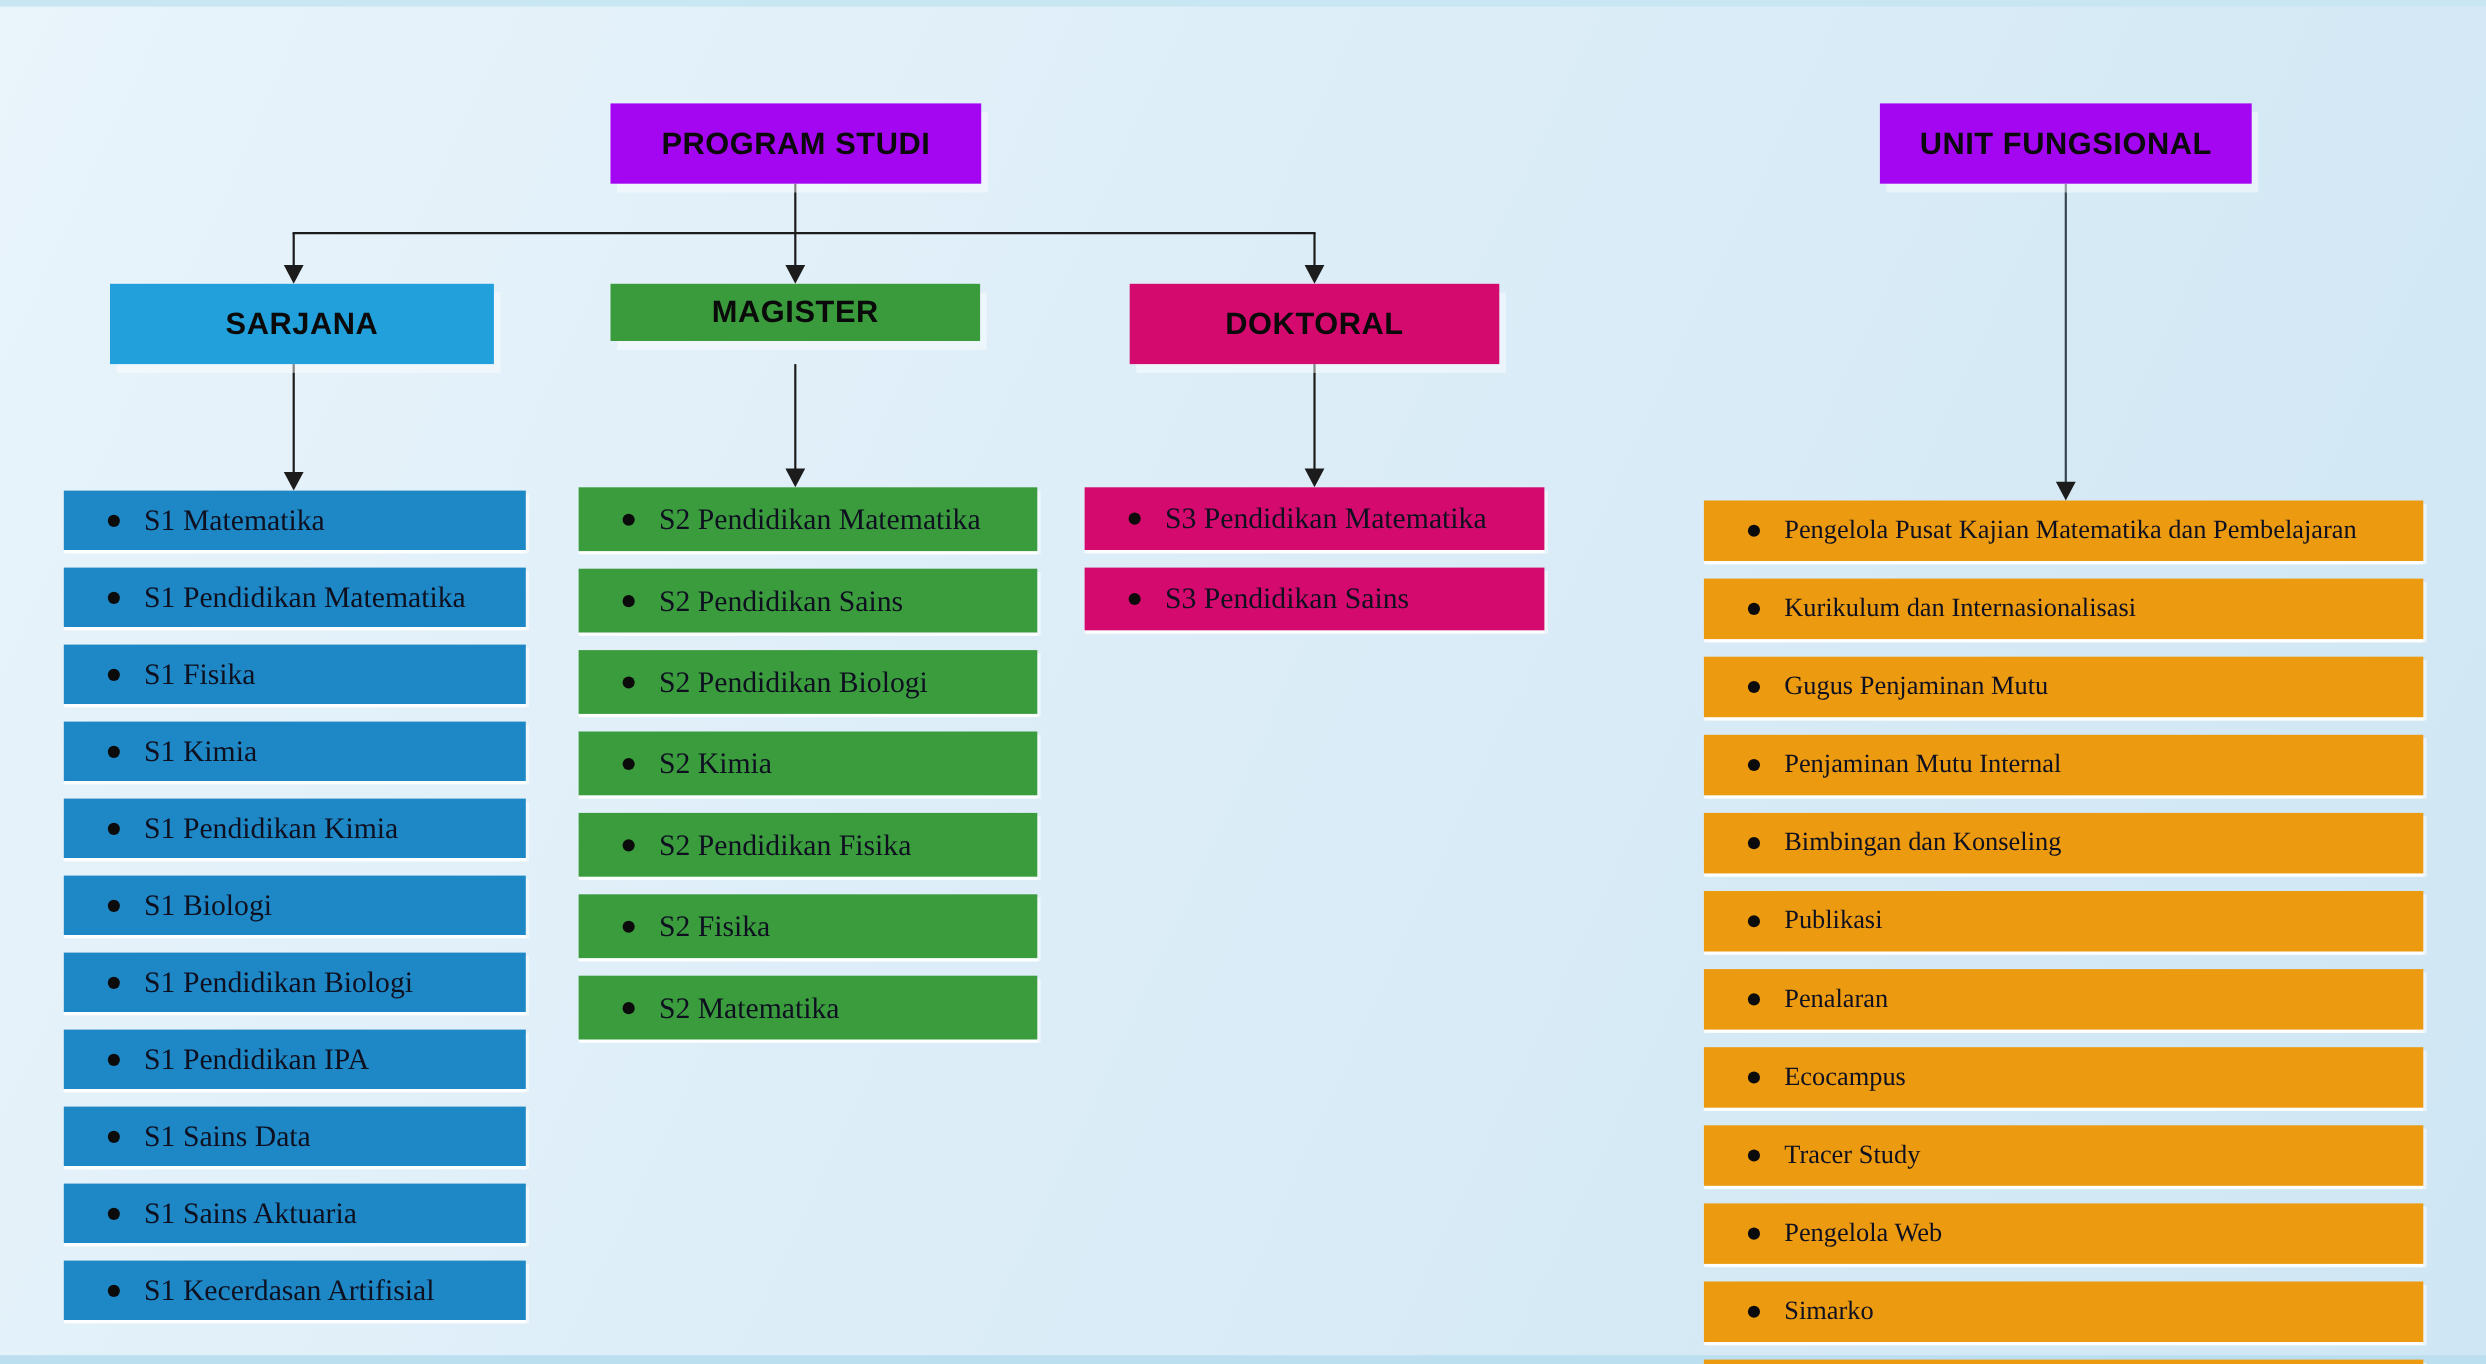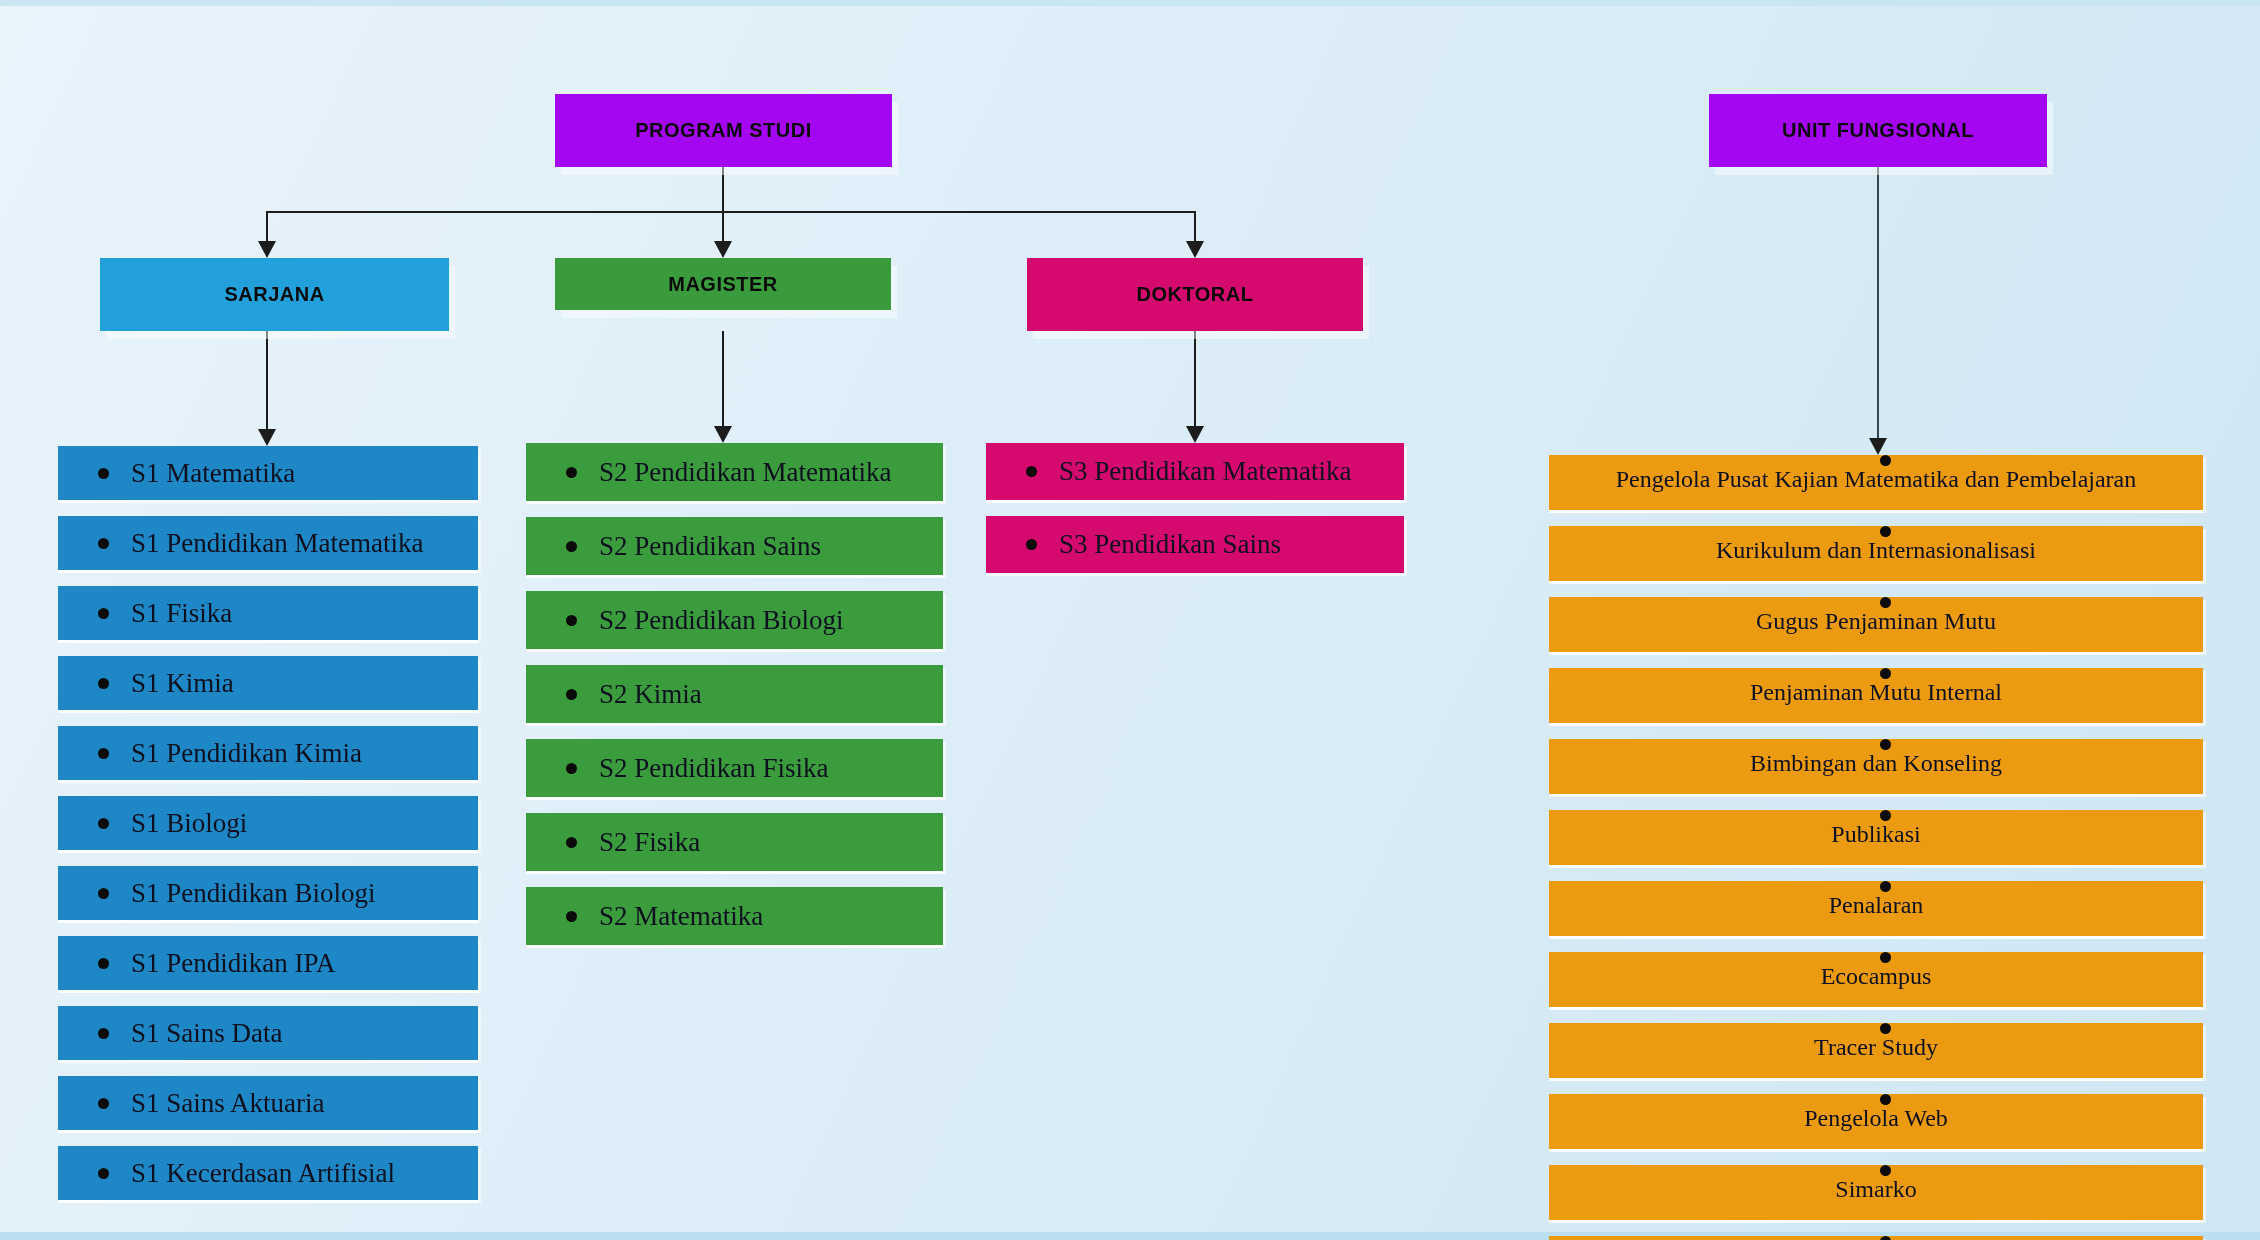--- a/index.html
+++ b/index.html
@@ -12,21 +12,21 @@
   }
   .edge-strip{position:absolute;left:0;width:100%;}
   .edge-strip.top{top:0;height:6px;background:#C9E6F3;}
   .edge-strip.bottom{bottom:0;height:8px;background:#BCDFF0;}
 
   .connectors{position:absolute;left:0;top:0;}
 
   .hbox{
     position:absolute;
     display:flex;align-items:center;justify-content:center;
-    font-weight:bold;font-size:20px;color:#0A0A0A;
+    font-weight:bold;font-size:28px;color:#0A0A0A;
     letter-spacing:.5px;
     box-shadow:6px 8px 0 rgba(255,255,255,0.45);
   }
   #box-program{left:555px;top:94px;width:337px;height:73px;background:var(--c-purple,#A506F2);}
   #box-unit{left:1709px;top:94px;width:338px;height:73px;background:var(--c-purple,#A506F2);}
   #box-sarjana{left:100px;top:258px;width:349px;height:73px;background:var(--c-blue-header,#21A0DC);}
   #box-magister{left:555px;top:258px;width:336px;height:52px;background:var(--c-green-header,#3A9B3C);}
   #box-doktoral{left:1027px;top:258px;width:336px;height:73px;background:var(--c-pink,#D50A6E);}
 
   .list{position:absolute;}
@@ -41,21 +41,21 @@
     flex:none;width:11px;height:11px;border-radius:50%;
     background:#0B0B0B;margin-left:40px;margin-right:22px;
   }
   #list-sarjana{left:58px;top:446px;width:420px;}
   #list-sarjana .row{height:54px;background:var(--c-blue-list,#1E88C6);}
   #list-magister{left:526px;top:443px;width:417px;}
   #list-magister .row{height:58px;background:var(--c-green-list,#3B9C3E);}
   #list-doktoral{left:986px;top:443px;width:418px;}
   #list-doktoral .row{height:57px;background:var(--c-pink,#D50A6E);}
   #list-unit{left:1549px;top:455px;width:654px;}
-  #list-unit .row{height:55px;background:var(--c-orange,#EC9A10);font-size:24px;flex-direction:column;}
+  #list-unit .row{height:55px;background:var(--c-orange,#EC9A10);font-size:24px;}
 </style>
 </head>
 <body>
 
 <div class="canvas">
 
   <div class="edge-strip top"></div>
   <div class="edge-strip bottom"></div>
 
   <svg class="connectors" width="2260" height="1240" viewBox="0 0 2260 1240">

